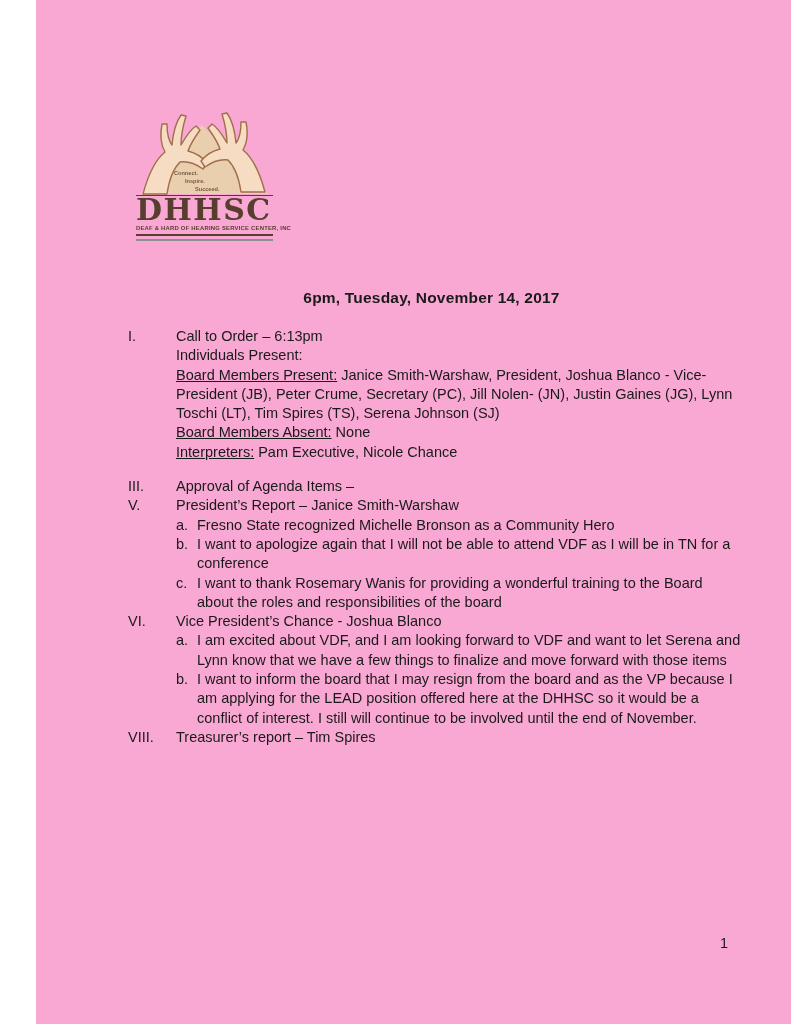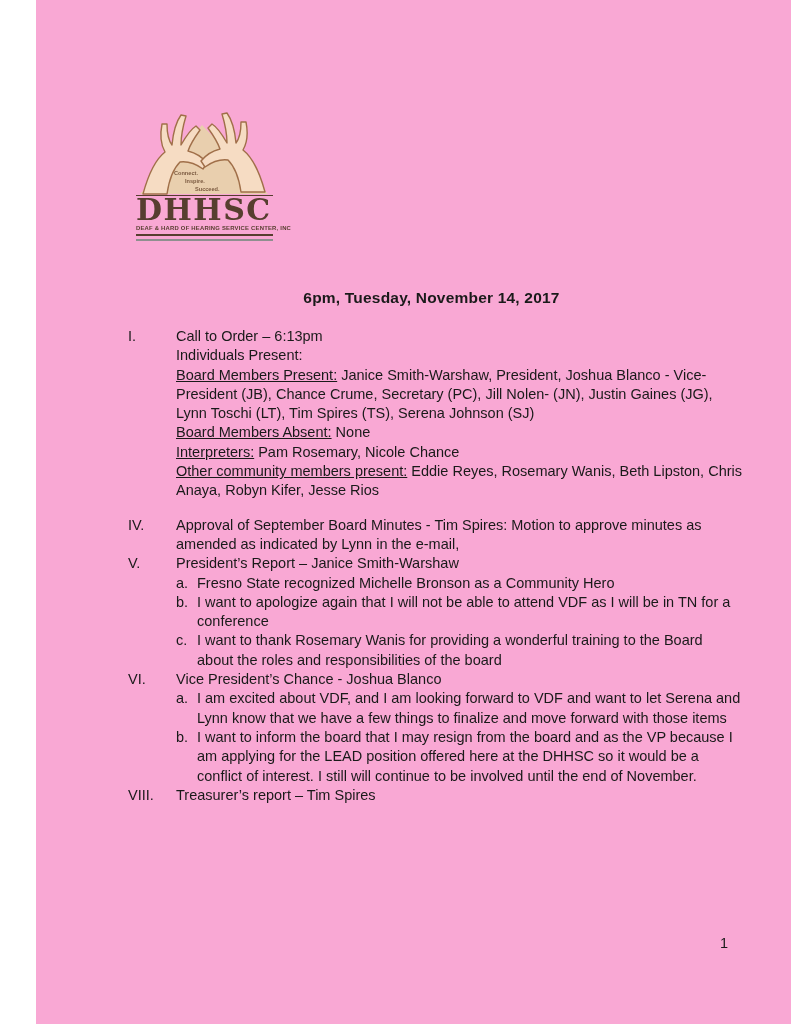--- a/index.html
+++ b/index.html
@@ -64,30 +64,29 @@
   </div>
 
   <div class="doc-date">6pm, Tuesday, November 14, 2017</div>
 
   <div class="agenda">
       <div class="agenda-item gap-after">
         <div class="num">I.</div>
         <div class="content">
           <div class="para"><span>Call to Order – 6:13pm</span></div>
           <div class="para"><span>Individuals Present:</span></div>
-          <div class="para"><span class="u">Board Members Present:</span><span> Janice Smith-Warshaw, President, Joshua Blanco - Vice-President (JB), Chance Crume, Secretary (PC), Jill Nolen- (JN), Justin Gaines (JG), Lynn Toschi (LT), Tim Spires (TS), Serena Johnson (SJ)</span></div>
+          <div class="para"><span class="u">Board Members Present:</span><span> Janice Smith-Warshaw, President, Joshua Blanco - Vice-President (JB), Peter Crume, Secretary (PC), Jill Nolen- (JN), Justin Gaines (JG), Lynn Toschi (LT), Tim Spires (TS), Serena Johnson (SJ)</span></div>
           <div class="para"><span class="u">Board Members Absent:</span><span> None</span></div>
-          <div class="para"><span class="u">Interpreters:</span><span> Pam Rosemary, Nicole Chance</span></div>
-          <div class="para"><span class="u">Other community members present:</span><span> Eddie Reyes, Rosemary Wanis, Beth Lipston, Chris Anaya, Robyn Kifer, Jesse Rios</span></div>
+          <div class="para"><span class="u">Interpreters:</span><span> Pam Executive, Nicole Chance</span></div>
         </div>
       </div>
       <div class="agenda-item">
-        <div class="num">IV.</div>
+        <div class="num">III.</div>
         <div class="content">
-          <div class="para"><span>Approval of September Board Minutes - Tim Spires: Motion to approve minutes as amended as indicated by Lynn in the e-mail,</span></div>
+          <div class="para"><span>Approval of Agenda Items –</span></div>
         </div>
       </div>
       <div class="agenda-item">
         <div class="num">V.</div>
         <div class="content">
           <div class="para"><span>President’s Report – Janice Smith-Warshaw</span></div>
           <div class="sub">
             <div class="sub-letter">a.</div>
             <div class="sub-text">Fresno State recognized Michelle Bronson as a Community Hero</div>
           </div>

